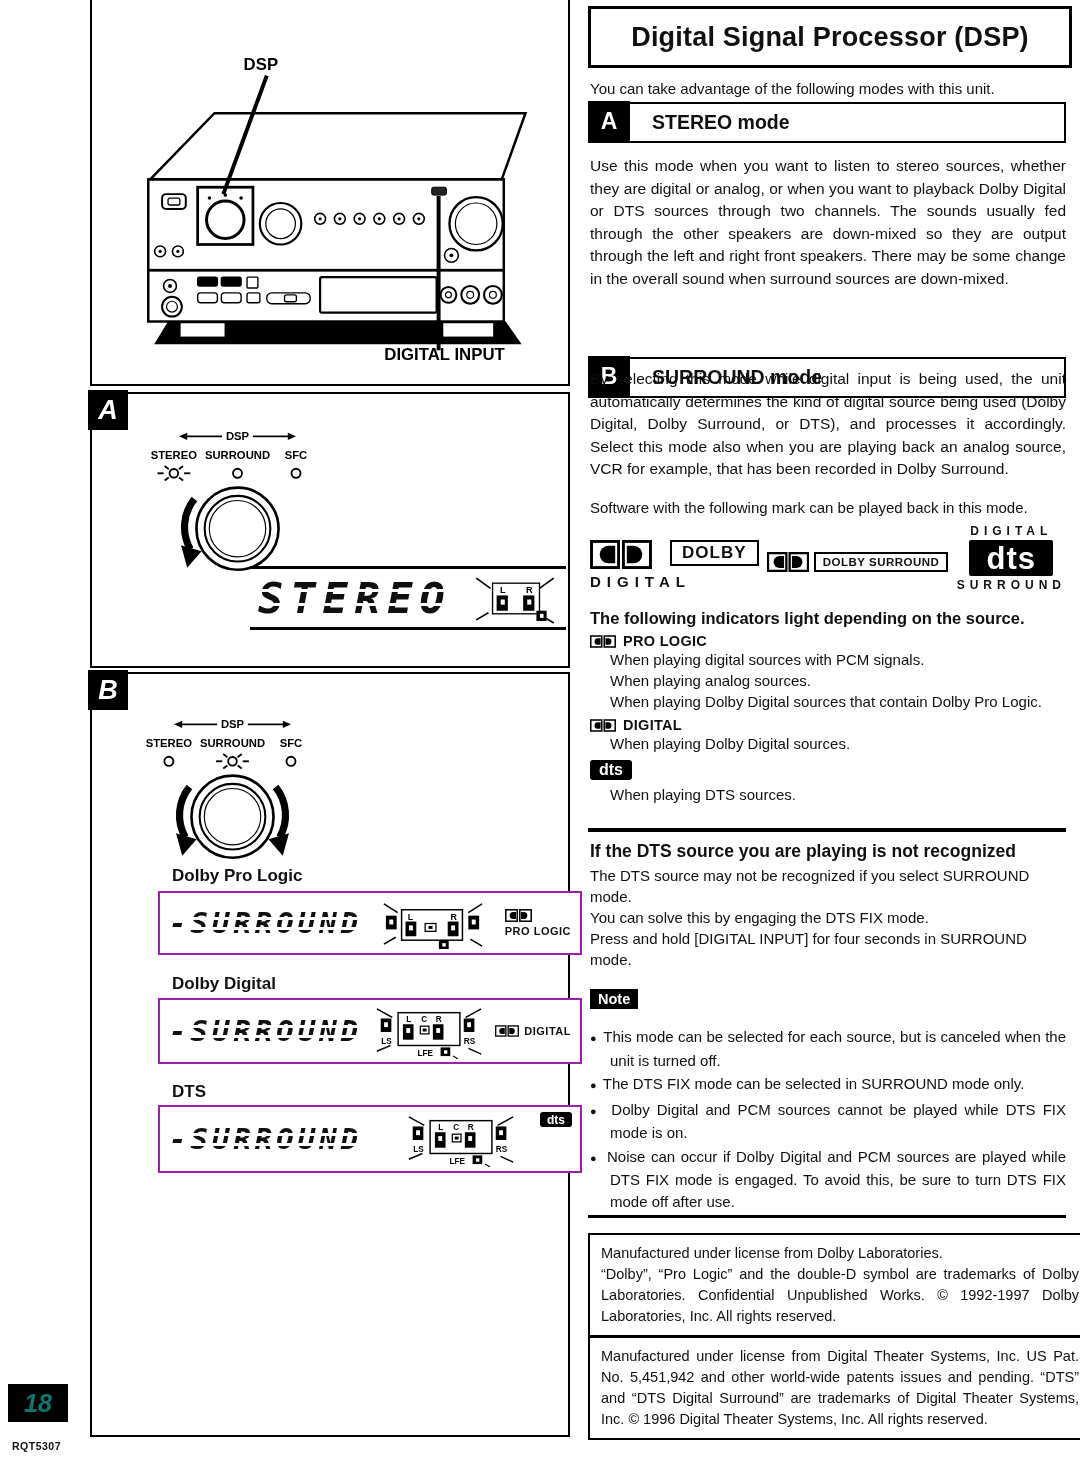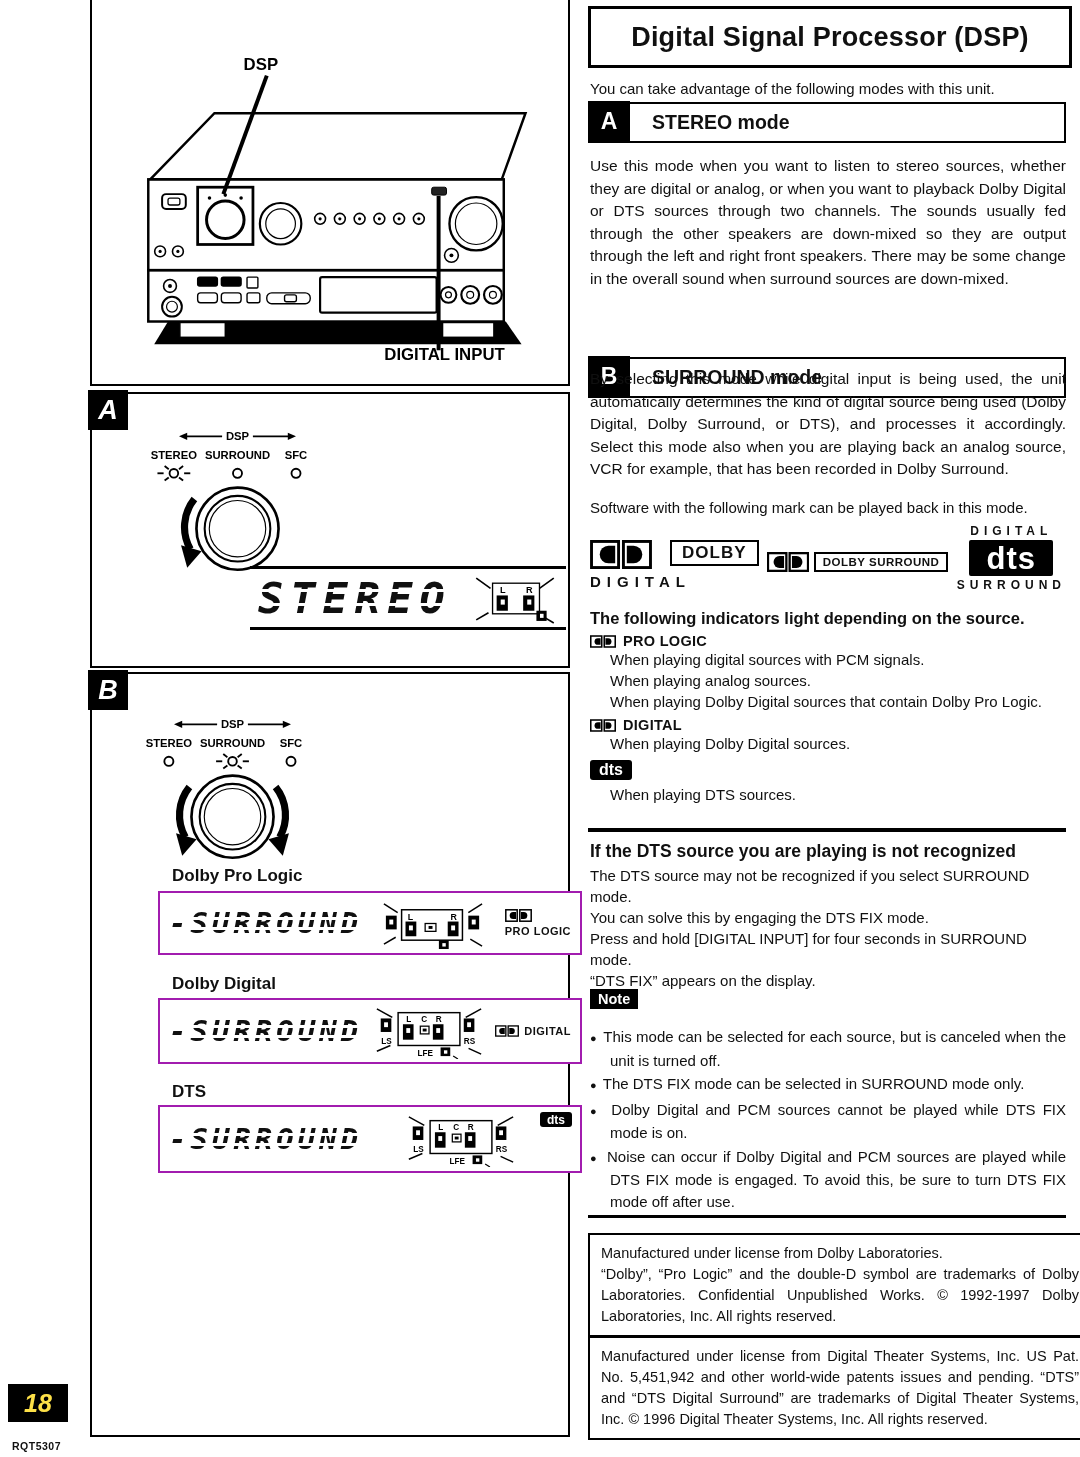--- a/index.html
+++ b/index.html
@@ -22,21 +22,21 @@
   .lcd::before,.lcd::after{content:"";position:absolute;left:-3px;right:-3px;height:3px;background:#fff;}
   .lcd::before{top:31%;} .lcd::after{top:61%;}
   .lcd-a{font-size:42px;letter-spacing:7px;}
   .lcd-b{font-size:29px;letter-spacing:4px;}
   .caption{font-weight:bold;font-size:17px;}
   .dts-chip{background:#000;color:#fff;font-weight:bold;border-radius:3px;
      display:inline-flex;align-items:center;justify-content:center;line-height:1;}
   .strip-right-stack{display:flex;flex-direction:column;align-items:flex-start;gap:3px;}
   .strip-right-row{display:flex;align-items:center;gap:5px;}
   .mini-label{font-weight:bold;font-size:11px;letter-spacing:0.5px;}
-  .page-badge{background:#000;color:#fde047;font-weight:bold;font-style:italic;font-size:25px;
+  .page-badge{background:#000;color:#0f766e;font-weight:bold;font-style:italic;font-size:25px;
      display:flex;align-items:center;justify-content:center;}
   .page-code{font-size:10.5px;font-weight:bold;letter-spacing:0.5px;}
 
   
   .title-box{border:3px solid #000;display:flex;align-items:center;justify-content:center;
      font-weight:bold;font-size:27px;letter-spacing:0.2px;}
   .body-text{font-size:15.5px;line-height:22.5px;text-align:justify;}
   .line-text{font-size:15px;line-height:21px;}
   .hdr{position:relative;}
   .hdr-box{border:2.5px solid #000;height:37px;display:flex;align-items:center;}
@@ -431,21 +431,20 @@
     <div class="indic-line">When playing DTS sources.</div>
   </div>
 
   <div class="abs rule" style="left:588px;top:828px;width:478px;height:3.5px;"></div>
 
   <div class="abs" style="left:590px;top:841px;width:476px;">
     <div class="sub-heading">If the DTS source you are playing is not recognized</div>
     <div class="line-text" style="margin-top:3px;">The DTS source may not be recognized if you select SURROUND mode.</div>
     <div class="line-text">You can solve this by engaging the DTS FIX mode.</div>
     <div class="line-text">Press and hold [DIGITAL INPUT] for four seconds in SURROUND mode.</div>
-    <div class="line-text">“DTS FIX” appears on the display.</div>
   </div>
 
   <div class="abs" style="left:590px;top:989px;width:476px;">
     <span class="note-badge">Note</span>
     <ul class="notes" style="margin-top:17px;">
       <li>This mode can be selected for each source, but is canceled when the unit is turned off.</li>
       <li>The DTS FIX mode can be selected in SURROUND mode only.</li>
       <li>Dolby Digital and PCM sources cannot be played while DTS FIX mode is on.</li>
       <li>Noise can occur if Dolby Digital and PCM sources are played while DTS FIX mode is engaged. To avoid this, be sure to turn DTS FIX mode off after use.</li>
     </ul>

